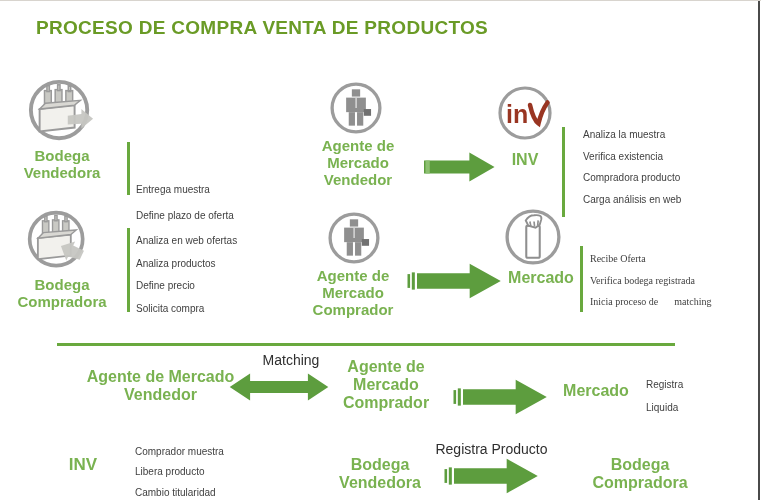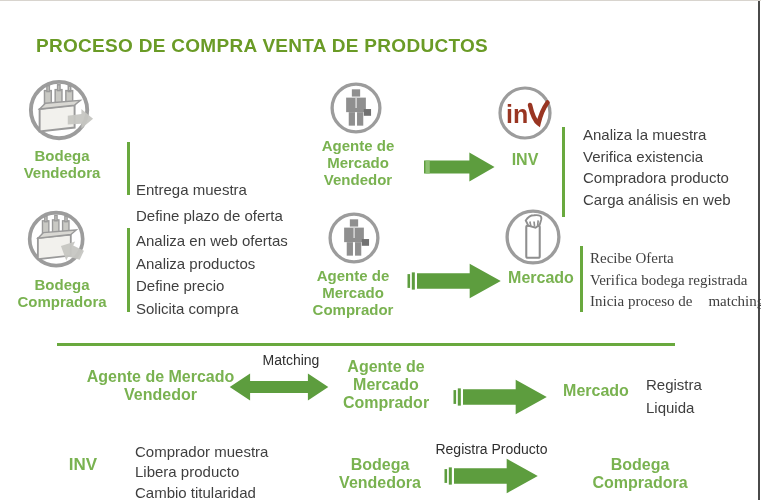--- a/index.html
+++ b/index.html
@@ -10,36 +10,36 @@
   }
   .abs{position:absolute;}
   #page-title{
     color:#6a9b26;font-size:19px;font-weight:bold;letter-spacing:.3px;
   }
   .glabel{
     color:#79b250;font-weight:bold;font-size:15px;line-height:1.12;
     text-align:center;
   }
   .glabel.big{font-size:16px;}
-  .tasks{color:#3f3f3f;font-size:15px;}
+  .tasks{color:#3f3f3f;font-size:10px;}
   .tasks div{white-space:nowrap;}
   .vline{position:absolute;width:3px;background:#69a93e;}
   .hline{position:absolute;height:3px;background:#69a93e;}
   .blk-label{color:#2f2f2f;font-size:14px;text-align:center;white-space:nowrap;}
   .kw-gap{margin-left:16px;}
   #right-edge{position:absolute;right:1px;top:0;width:2px;height:500px;background:#4a4a4a;}
   svg{display:block;}
 </style>
 </head>
 <body>
 
 <div id="stage">
   <div id="right-edge"></div>
 
-  <div id="page-title" class="abs" style="left:36px;top:16px;margin-top:18px;">PROCESO DE COMPRA VENTA DE PRODUCTOS</div>
+  <div id="page-title" class="abs" style="left:36px;top:16px;">PROCESO DE COMPRA VENTA DE PRODUCTOS</div>
 
   <div class="abs" style="left:27px;top:76px;">
     <svg width="68" height="68" viewBox="0 0 70 70">
       <circle cx="33" cy="34" r="29" fill="none" stroke="#9c9c9c" stroke-width="4"></circle>
       <g stroke="#9a9a9a" stroke-width="1.5" fill="#c9c9c4">
         <rect x="18" y="14" width="7" height="17"></rect>
           <rect x="20.5" y="9" width="2.5" height="6"></rect>
         <rect x="29" y="13" width="7" height="17"></rect>
           <rect x="31.5" y="8" width="2.5" height="6"></rect>
         <rect x="40" y="14" width="7" height="17"></rect>

